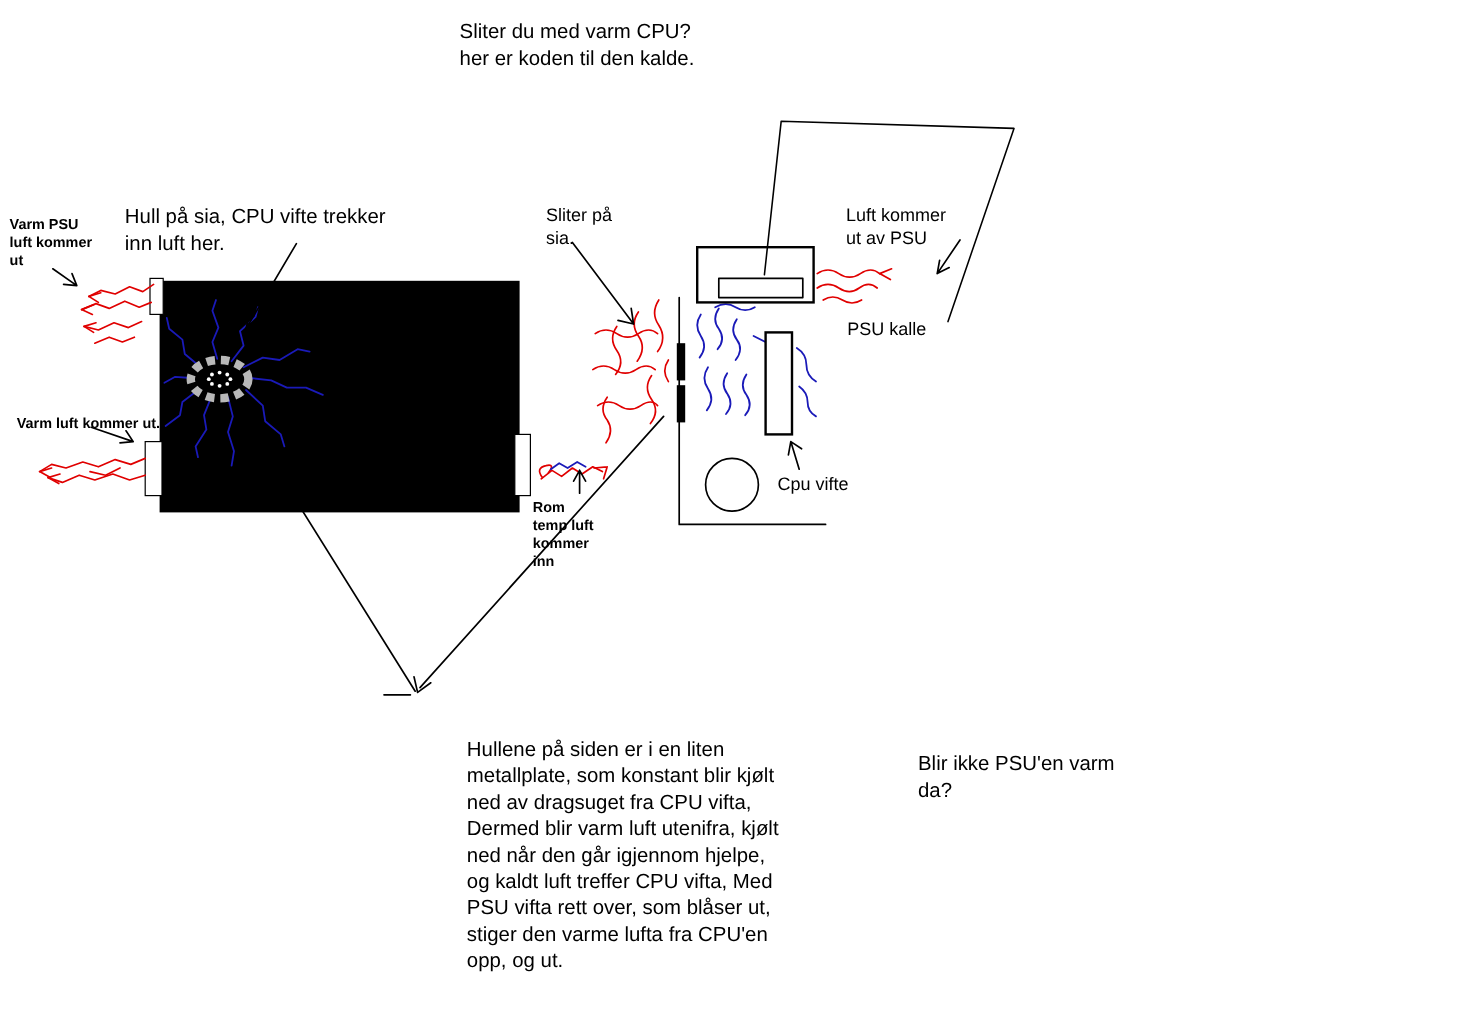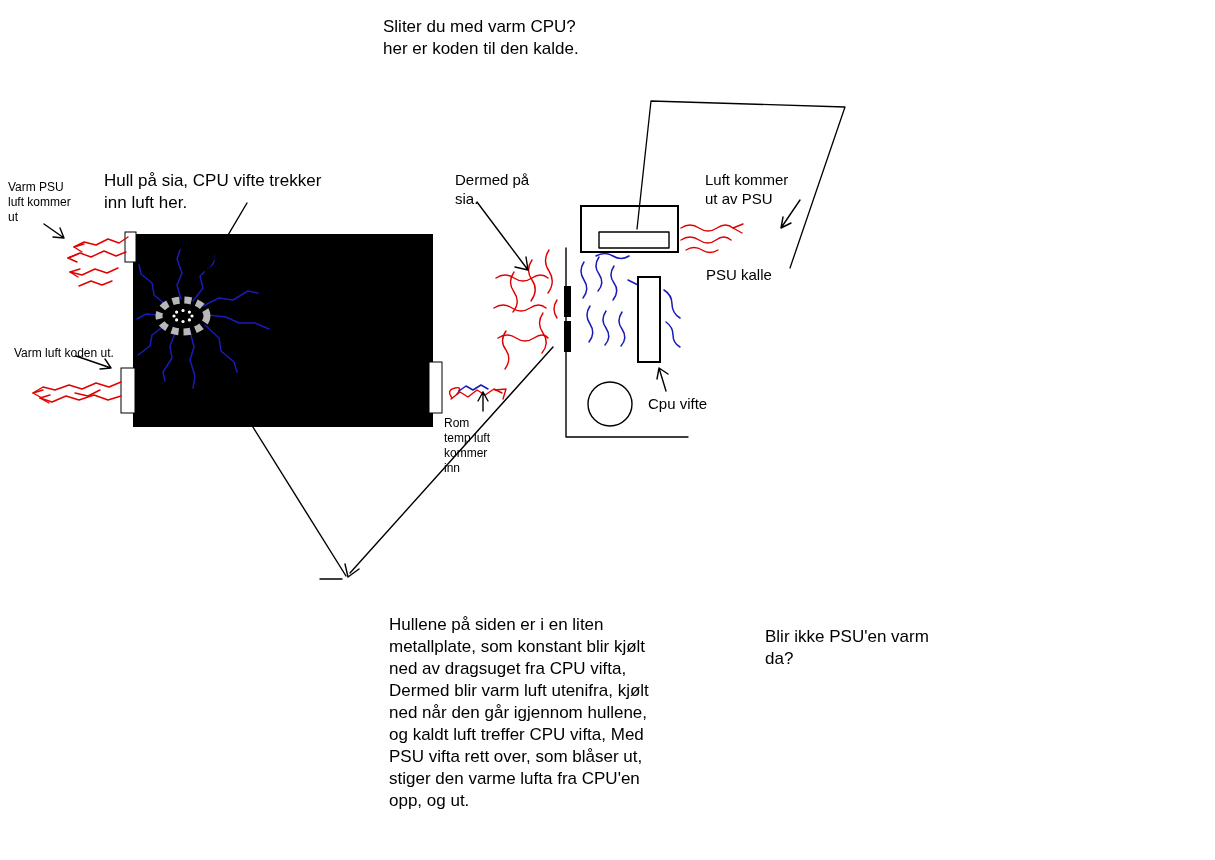--- a/index.html
+++ b/index.html
@@ -7,21 +7,21 @@
   #canvas {
     position:relative; width:1169px; height:860px;
     background:var(--bg,#ffffff);
     font-family:"Liberation Sans", sans-serif;
     color:#000; overflow:hidden;border-radius:32px;
   }
   #drawing { position:absolute; left:0; top:0; }
   .txt { position:absolute; white-space:pre-wrap; color:#000; }
   .fs17 { font-size:17px; line-height:22px; }
   .fs15 { font-size:15px; line-height:19px; }
-  .fs12 { font-size:12px; line-height:15px; }
+  .fs12 { font-size:12px; line-height:15px;font-weight:bold; }
   
   .warm { stroke:var(--warm,#e00000); fill:none; stroke-width:1.4; stroke-linecap:round; stroke-linejoin:round; }
   .cold { stroke:var(--cold,#1a1ab8); fill:none; stroke-width:1.5; stroke-linecap:round; stroke-linejoin:round; }
   .ink  { stroke:#000; fill:none; stroke-width:1.4; stroke-linecap:round; stroke-linejoin:round; }
   .ink2 { stroke:#000; fill:#fff; stroke-width:2; }
   .case-fill { fill:var(--case,#000); }
   .vent { fill:#fff; stroke:#000; stroke-width:1; }
   .fan-ring { fill:none; stroke:var(--ring,#b8b8b8); stroke-width:7; stroke-dasharray:7 5; }
   .plate-bar { fill:#000; }
 </style>
@@ -148,38 +148,38 @@
       <path d="M790 268 L845 107 L651 101 L637 229" stroke-width="1.3"></path>
       <path d="M196 336 L346 576 M553 347 L350 573 M348 577 l-3 -13 M348 577 l11 -8 M320 579 L342 579"></path>
     </g>
   </svg>
 
   <div class="txt fs17" style="left:383px; top:16px;">Sliter du med varm CPU?
 her er koden til den kalde.</div>
   <div class="txt fs12" style="left:8px;   top:180px;">Varm PSU
 luft kommer
 ut</div>
-  <div class="txt fs12" style="left:14px;  top:346px;">Varm luft koden ut.</div>
+  <div class="txt fs12" style="left:14px;  top:346px;">Varm luft kommer ut.</div>
   <div class="txt fs17" style="left:104px; top:170px;">Hull på sia, CPU vifte trekker
 inn luft her.</div>
-  <div class="txt fs15" style="left:455px; top:170px;">Dermed på
+  <div class="txt fs15" style="left:455px; top:170px;">Sliter på
 sia.</div>
   <div class="txt fs15" style="left:705px; top:170px;">Luft kommer
 ut av PSU</div>
   <div class="txt fs15" style="left:706px; top:265px;">PSU kalle</div>
   <div class="txt fs15" style="left:648px; top:394px;">Cpu vifte</div>
   <div class="txt fs12" style="left:444px; top:416px;">Rom
 temp luft
 kommer
 inn</div>
   <div class="txt fs17" style="left:389px; top:614px;">Hullene på siden er i en liten
 metallplate, som konstant blir kjølt
 ned av dragsuget fra CPU vifta,
 Dermed blir varm luft utenifra, kjølt
-ned når den går igjennom hullene,
+ned når den går igjennom hjelpe,
 og kaldt luft treffer CPU vifta, Med
 PSU vifta rett over, som blåser ut,
 stiger den varme lufta fra CPU'en
 opp, og ut.</div>
   <div class="txt fs17" style="left:765px; top:626px;">Blir ikke PSU'en varm
 da?</div>
   <div class="txt fs15" style="left:1178px; top:414px;">.</div>
 
 </div>
 

